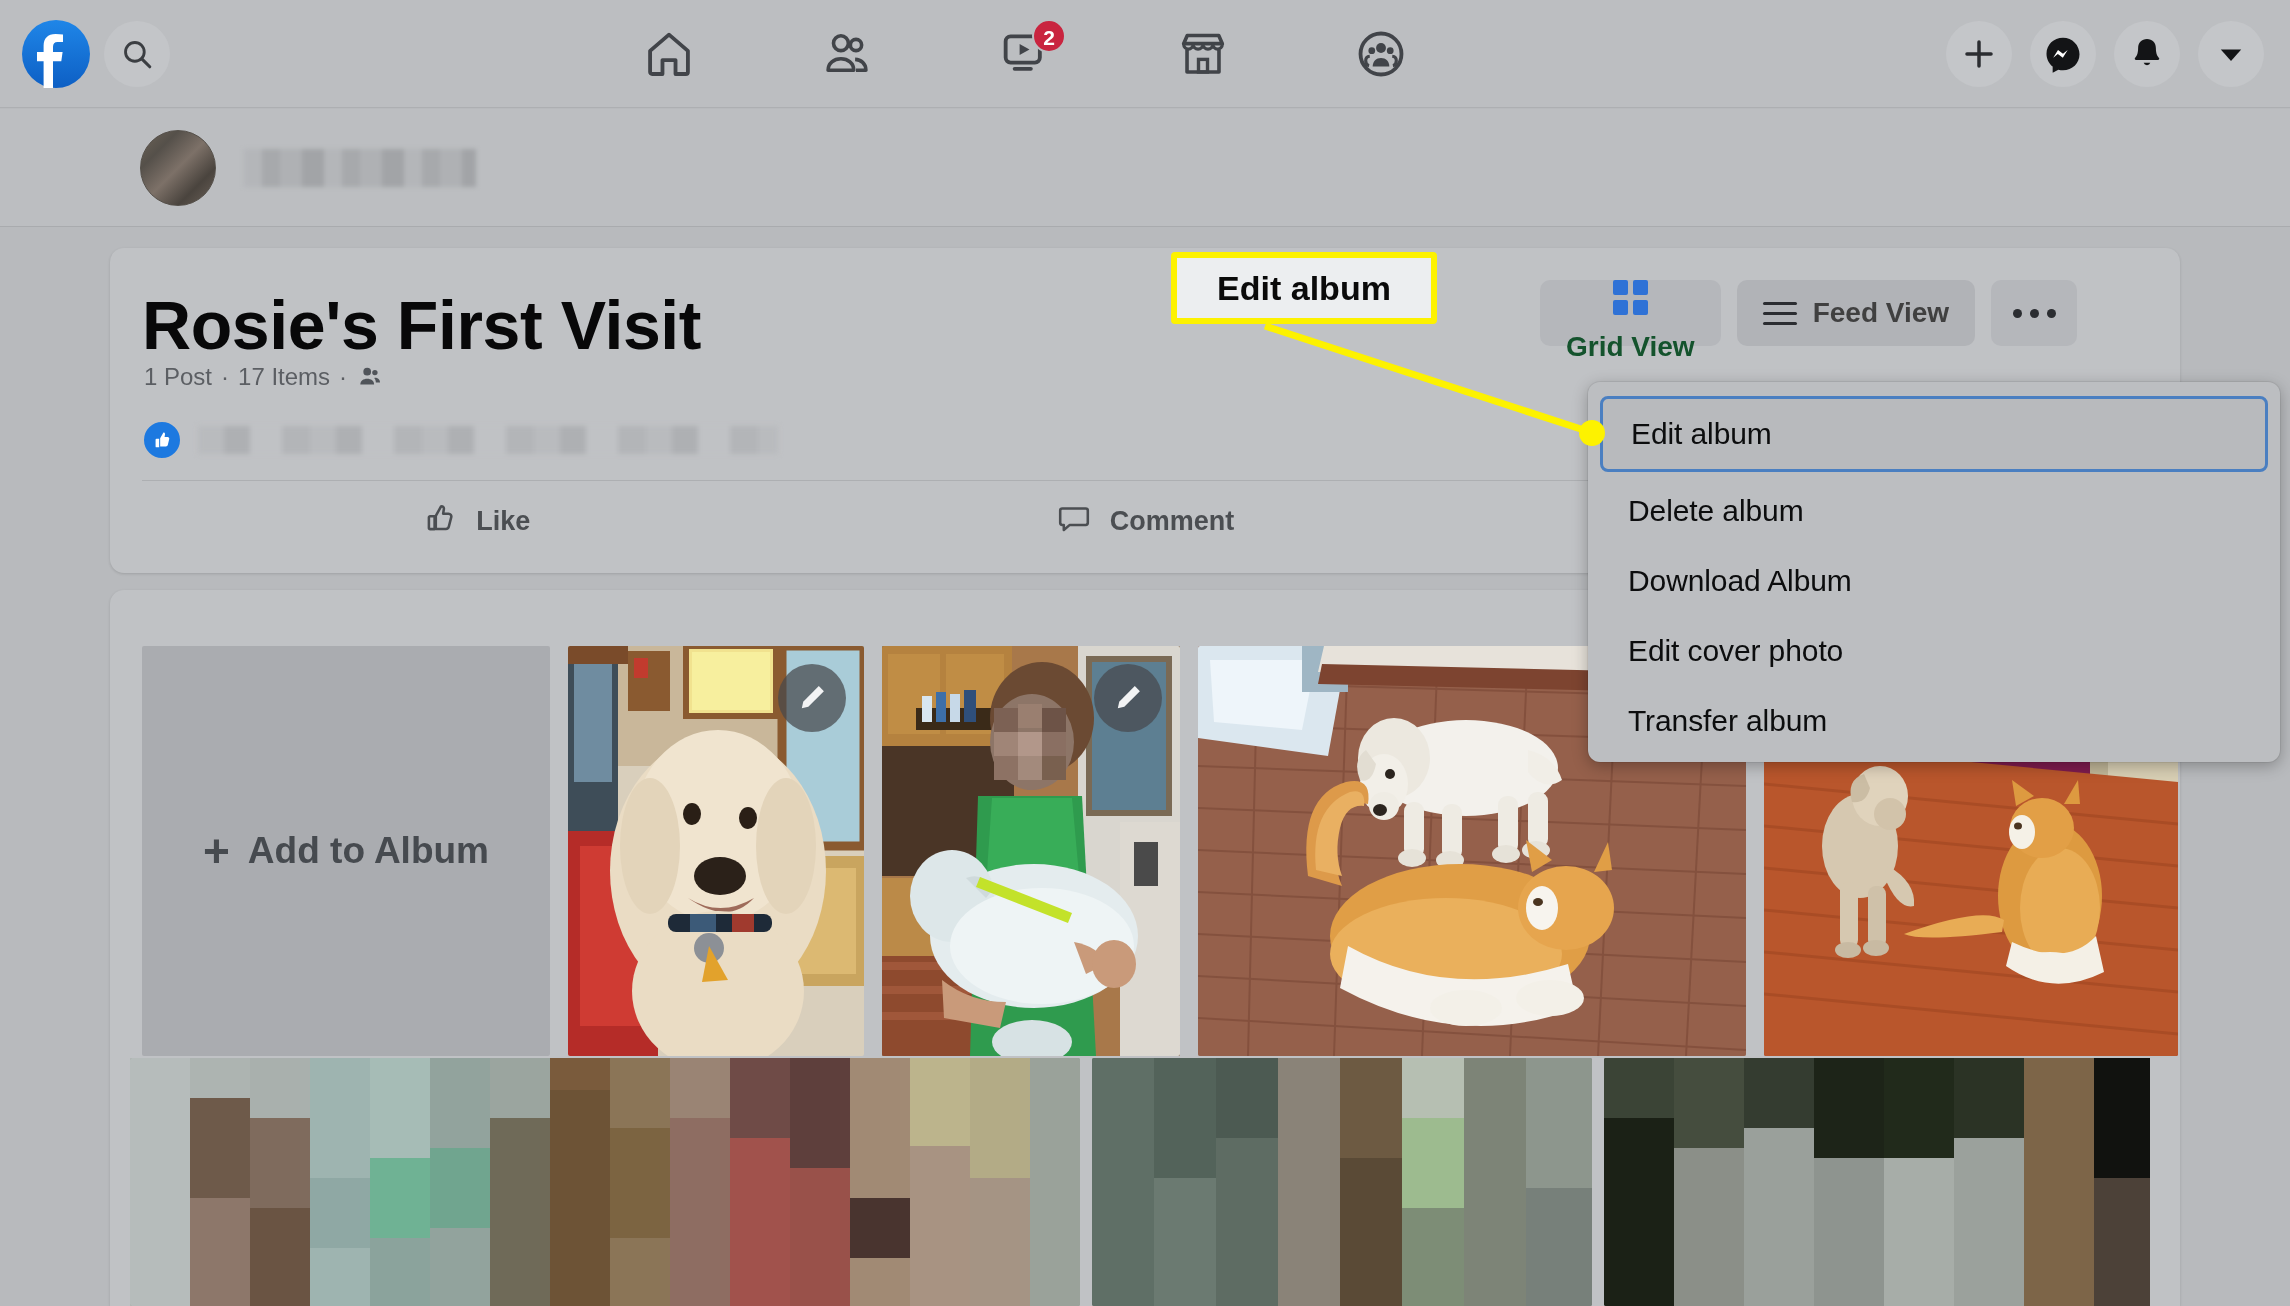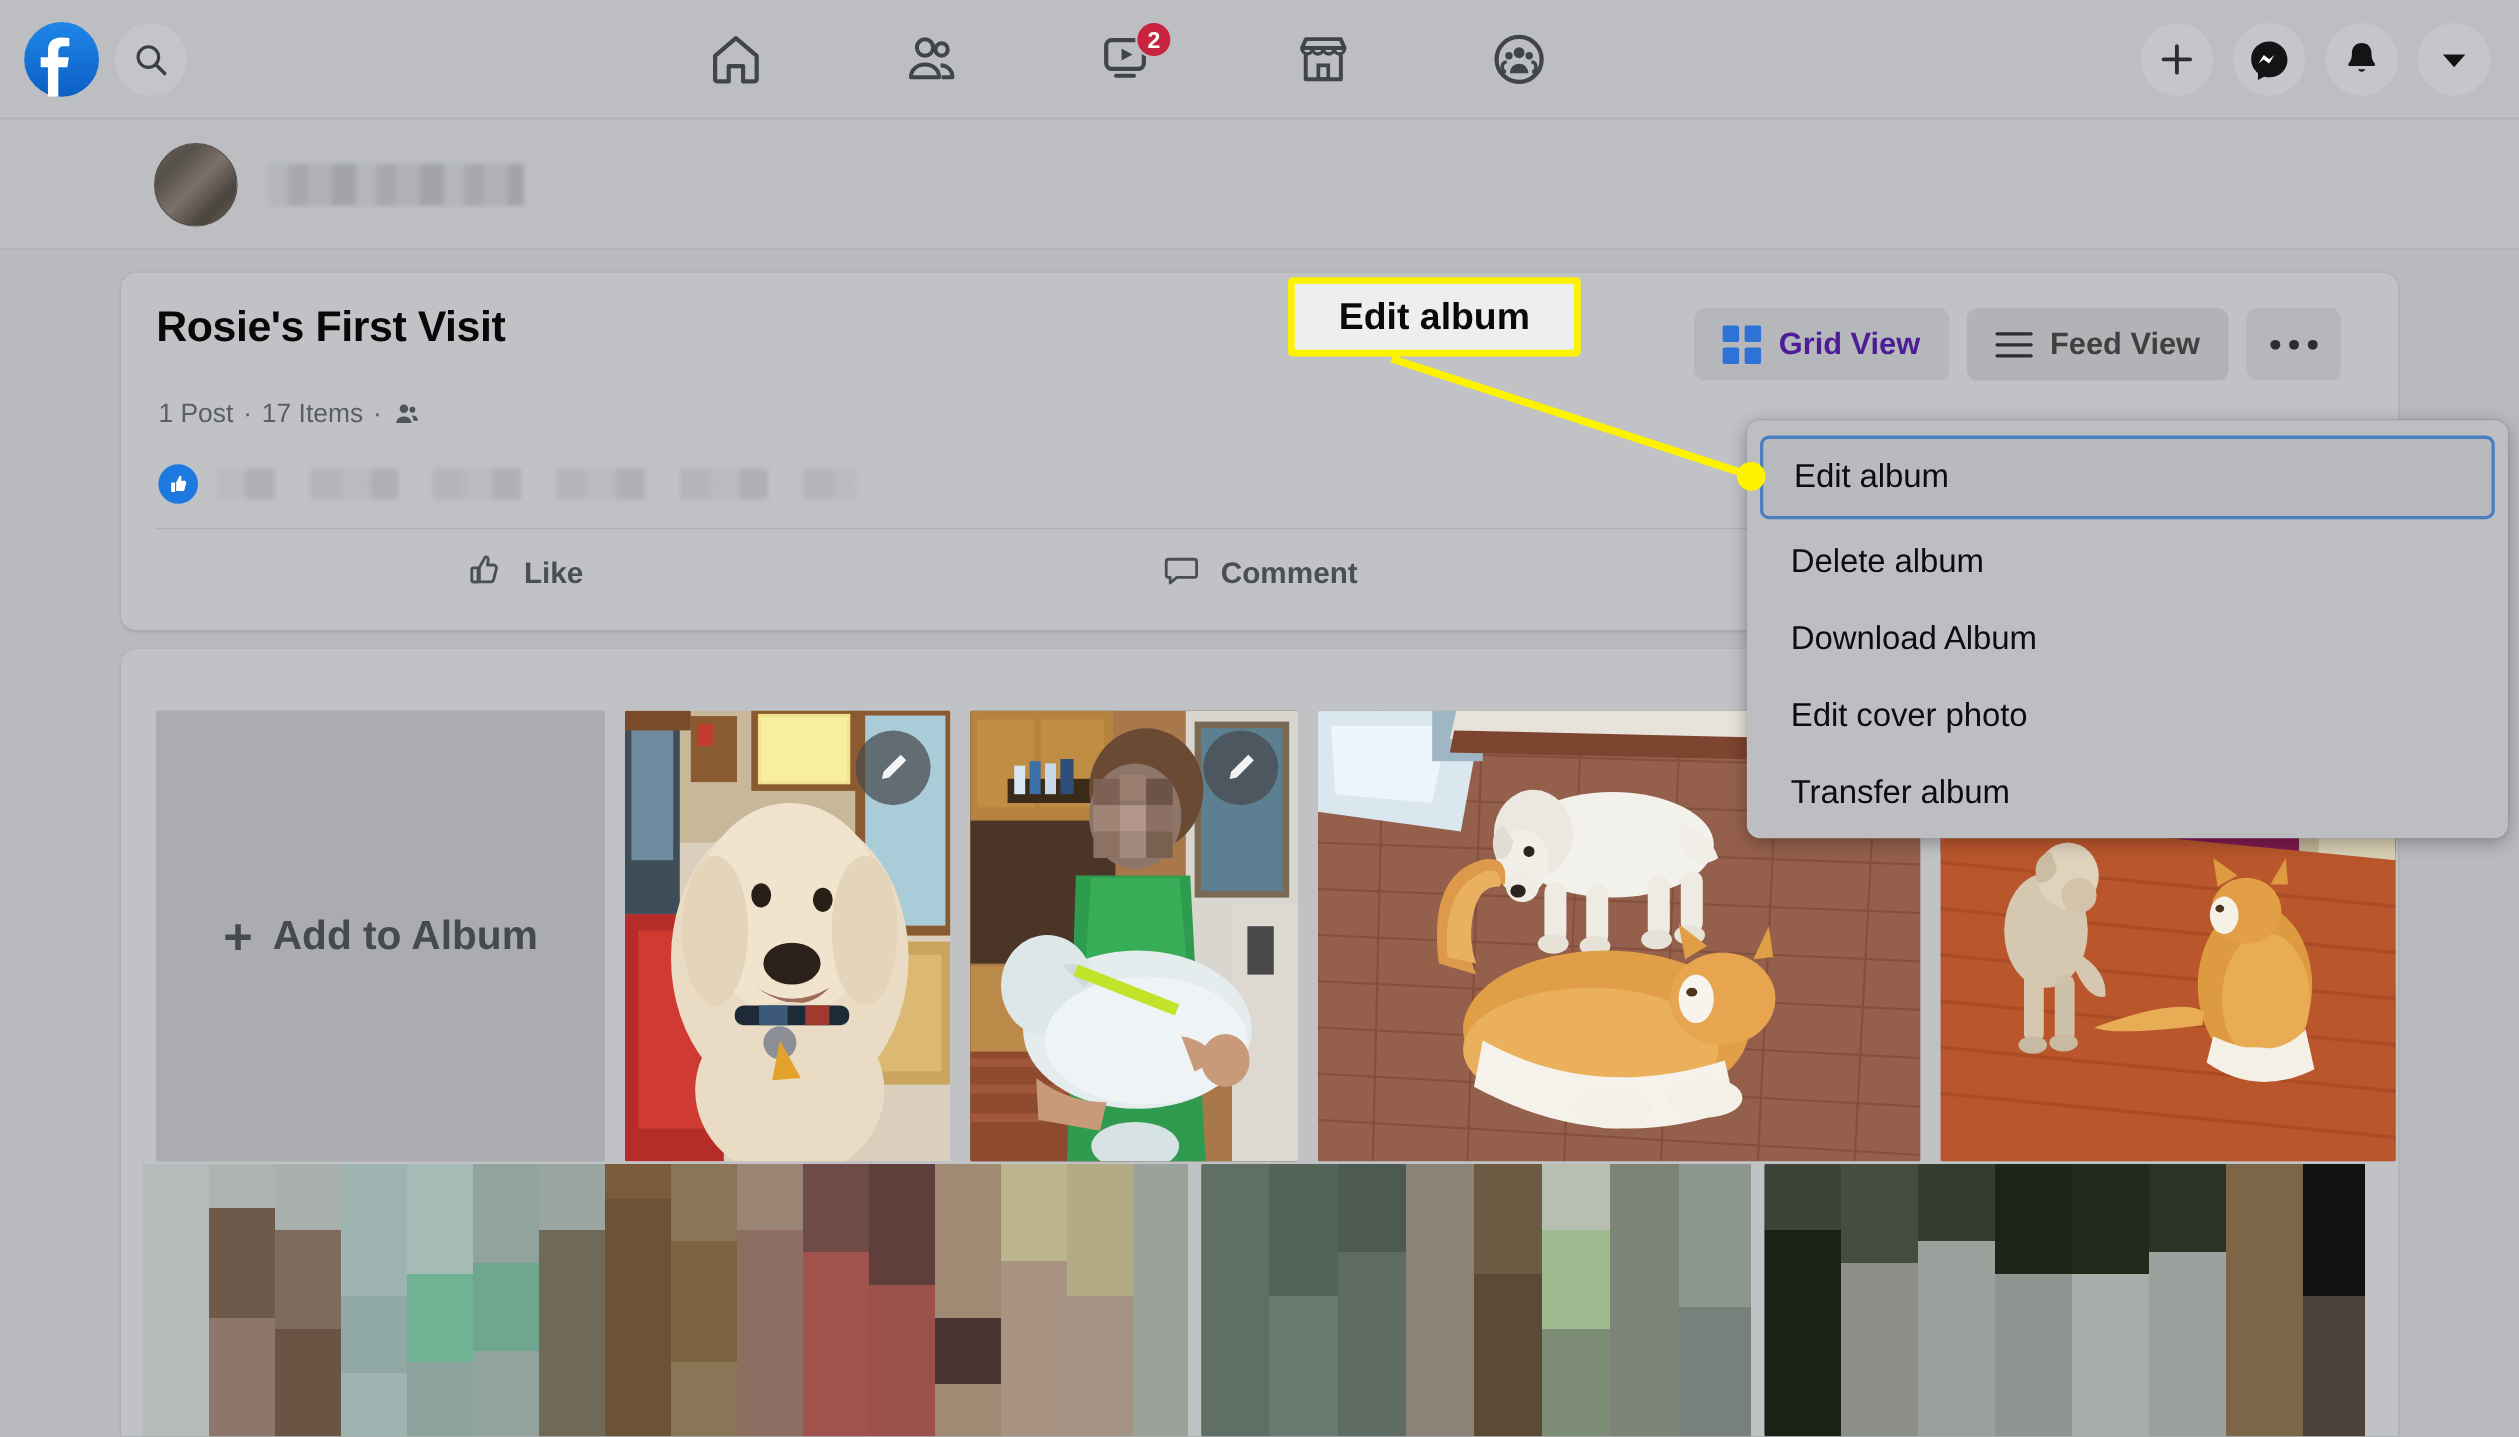--- a/index.html
+++ b/index.html
@@ -74,22 +74,22 @@
 
   
   .card {
     position: absolute; background: #c0c2c5;
     border-radius: 14px;
     box-shadow: 0 1px 3px rgba(0,0,0,0.14);
   }
   #album-card { left: 110px; top: 248px; width: 2070px; height: 325px; }
 
   .album-title {
-    position: absolute; left: 32px; top: 28px;
-    font-size: 39px; font-weight: bold; color: #080809; letter-spacing: -0.4px;
+    position: absolute; left: 32px; top: 38px;
+    font-size: 68px; font-weight: bold; color: #080809; letter-spacing: -0.4px;
     white-space: nowrap;
   }
   .album-meta {
     position: absolute; left: 34px; top: 115px;
     font-size: 24px; color: #5b5e63; display: flex; align-items: flex-start; gap: 9px;
     white-space: nowrap;
   }
   .album-reaction {
     position: absolute; left: 32px; top: 172px;
     display: flex; align-items: center; gap: 16px;
@@ -120,21 +120,21 @@
 
   
   .view-controls {
     position: absolute; left: 1540px; top: 280px;
     display: flex; align-items: center; gap: 16px; z-index: 6;
   }
   .view-btn {
     height: 66px; border-radius: 10px; display: flex; align-items: center;
     gap: 16px; padding: 0 26px; font-size: 28px; font-weight: bold;
   }
-  .view-btn.grid { background: #b5b7bb; color: #4c1d95; }
+  .view-btn.grid { background: #b5b7bb; color: #14532d; flex-direction: column; }
   .view-btn.feed { background: #b1b3b7; color: #404040; }
   .view-btn.more { background: #b5b7bb; width: 86px; justify-content: center; padding: 0; }
   .grid-icon { display: grid; grid-template-columns: 15px 15px; grid-template-rows: 15px 15px; gap: 5px; }
   .grid-icon i { background: #2f72d6; border-radius: 2px; display: block; }
   .hamburger { display: flex; flex-direction: column; gap: 7px; width: 34px; }
   .hamburger i { height: 3px; background: #2b2d31; display: block; border-radius: 2px; }
   .dots { display: flex; gap: 8px; }
   .dots i { width: 9px; height: 9px; border-radius: 50%; background: #2b2d31; display: block; }
 
   

